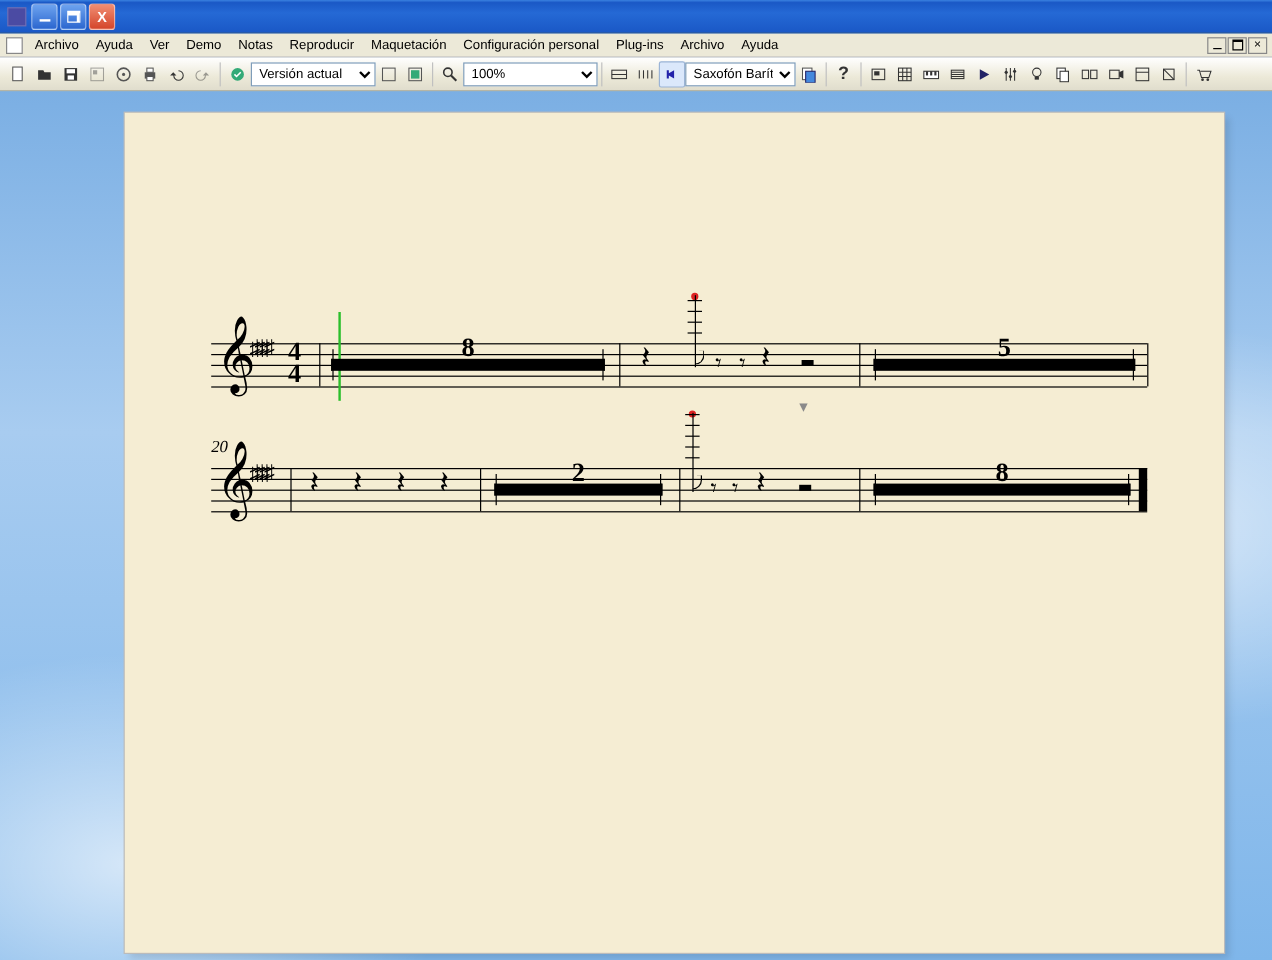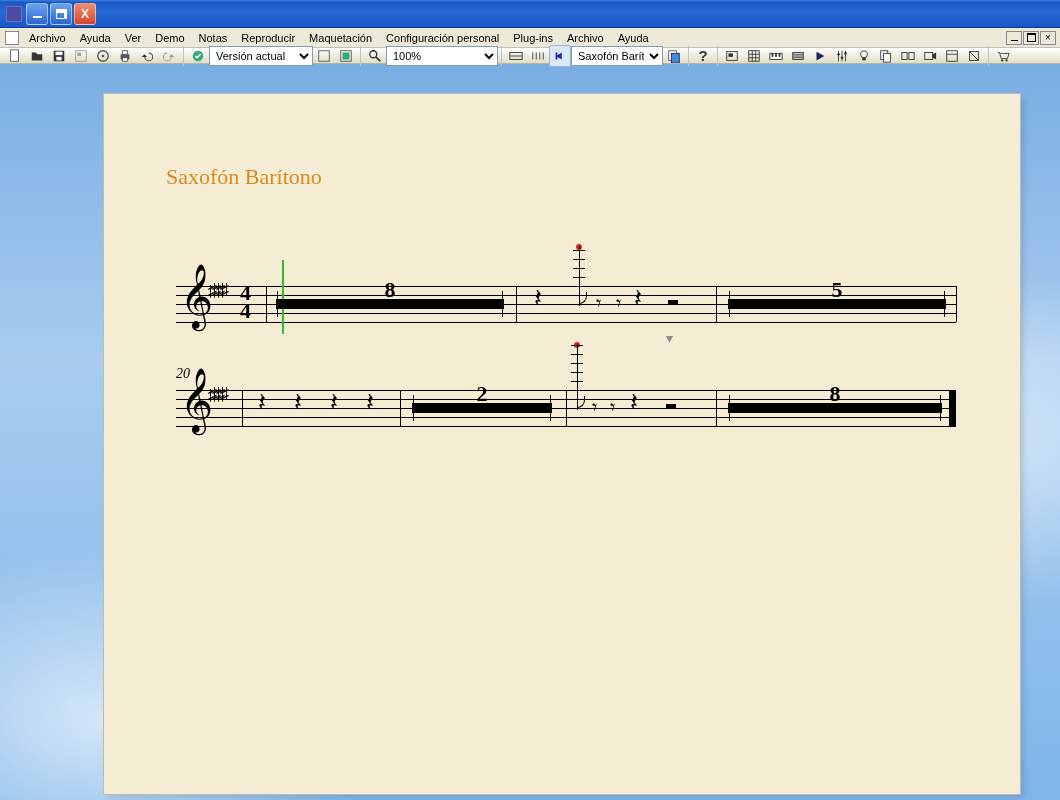--- a/index.html
+++ b/index.html
@@ -67,21 +67,21 @@
 .menubar .mdi-btn{
   width:16px; height:14px; border:1px solid #888; background:#ece9d8;
   display:flex; align-items:center; justify-content:center; font-size:10px;
 }
 .menubar .mdi-btn.min::before{content:""; width:7px;height:1px;background:#000;margin-top:6px;}
 .menubar .mdi-btn.max::before{content:""; width:7px;height:6px;border:1px solid #000;border-top-width:2px;}
 .menubar .mdi-btn.close{ color:#000; }
 
 
 .toolbar {
-  height:16px;
+  height:28px;
   background: linear-gradient(180deg,#fff,#ece9d8 60%,#e0ddcd);
   border-bottom:1px solid #b5b5a5;
   display:flex; align-items:center;
   padding:0 4px; gap:0;
 }
 .tb-btn{
   width:22px; height:22px;
   display:flex; align-items:center; justify-content:center;
   border:1px solid transparent; border-radius:2px;
   color:#333;
@@ -403,21 +403,20 @@
       <svg viewBox="0 0 16 16">
         <path d="M2 4h2l2 7h7l2-6H5" fill="none" stroke="#333"></path>
         <circle cx="7" cy="13" r="1.3" fill="#333"></circle>
         <circle cx="12" cy="13" r="1.3" fill="#333"></circle>
       </svg>
     </div>
 </div>
 
 <div class="workspace">
   <div class="score-page">
-    <div class="score-title">Saxofón Barítono</div>
 
     <div class="system" style="left:72px; top:192px; width:780px; height:36px;">
       <div class="staff-lines">
         <div style="top:0"></div>
           <div style="top:9px"></div>
           <div style="top:18px"></div>
           <div style="top:27px" announced=""></div>
           <div style="top:36px"></div>
       </div>
       <span class="clef">𝄞</span>

